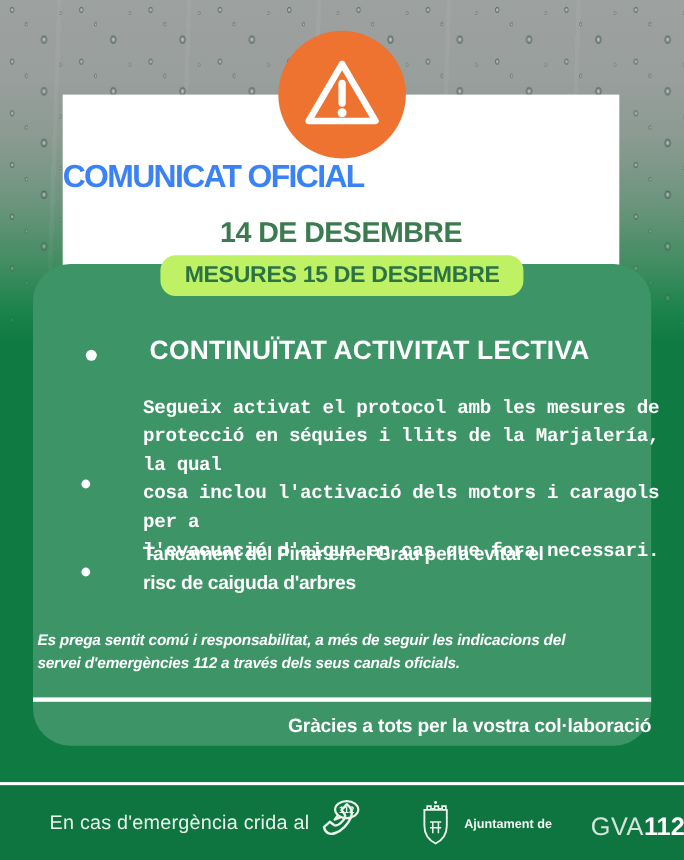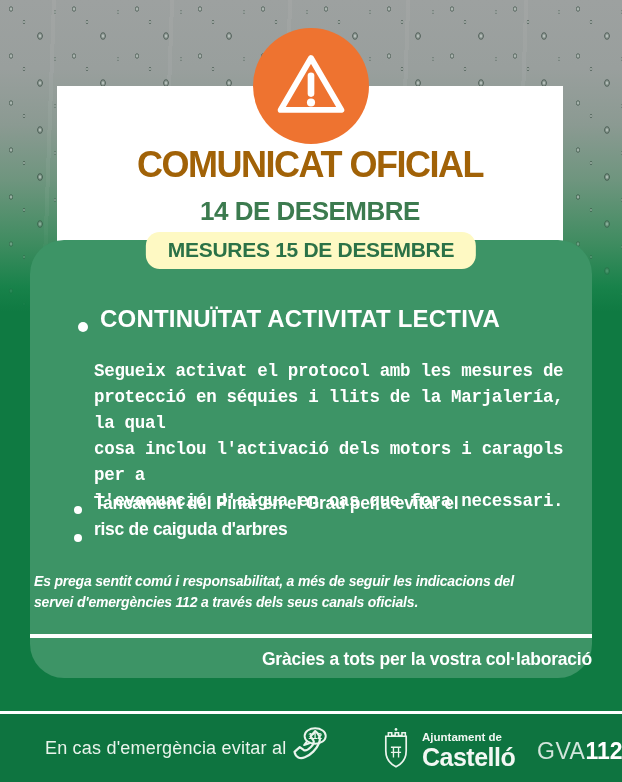--- a/index.html
+++ b/index.html
@@ -23,46 +23,46 @@
       repeating-linear-gradient(92deg, rgba(255,255,255,0) 0 52px, rgba(255,255,255,.05) 52px 56px, rgba(255,255,255,0) 56px 118px);
     background-size:63px 47px,63px 47px,63px 47px,63px 47px,auto;
     -webkit-mask-image:linear-gradient(180deg,#000 62%,transparent 100%);
             mask-image:linear-gradient(180deg,#000 62%,transparent 100%);
   }
   
   .card{
     position:absolute;left:57px;top:86px;width:506px;height:166px;background:#ffffff;
   }
   .title{
-    position:absolute;left:0;right:0;top:61px;text-align:center;
-    font-size:36px;font-weight:700;letter-spacing:-1.5px;color:#a16207;line-height:1;
+    position:absolute;left:0;right:0;top:61px;text-align:left;
+    font-size:29px;font-weight:700;letter-spacing:-1.5px;color:#3b82f6;line-height:1;
   }
   .date{
     position:absolute;left:0;right:0;top:112px;text-align:center;
     font-size:26px;font-weight:700;letter-spacing:-0.5px;color:#3c7b4f;line-height:1;
   }
   
   .alert-circle{
     position:absolute;left:50%;top:28px;transform:translateX(-50%);
     width:116px;height:116px;border-radius:50%;background:#ee7330;
     display:flex;align-items:center;justify-content:center;
   }
   
   .pill{
     position:absolute;left:50%;top:232px;transform:translateX(-50%);
-    background:#fef9c3;color:#2b7247;border-radius:14px;
+    background:#bef264;color:#2b7247;border-radius:14px;
     font-size:21px;font-weight:700;letter-spacing:-0.3px;
     padding:6px 22px 7px;white-space:nowrap;z-index:5;
   }
   
   .panel{
     position:absolute;left:30px;top:240px;width:562px;height:438px;
     background:#3d9466;border-radius:34px;color:#ffffff;
   }
-  .bullet-row{position:absolute;display:flex;align-items:flex-end;}
+  .bullet-row{position:absolute;display:flex;align-items:center;gap:36px;}
   .dot{flex:0 0 auto;border-radius:50%;background:#ffffff;}
   .headline-row{left:48px;top:66px;}
   .headline-row .dot{width:10px;height:10px;margin:8px 12px 0 0;}
   .headline{font-size:24px;font-weight:700;letter-spacing:0.2px;line-height:1.1;}
   .para-row{left:44px;top:0;}
   .para-row .dot{width:8px;height:8px;margin:8px 12px 0 0;}
   .para{
     font-size:17.5px;font-weight:700;letter-spacing:-0.3px;line-height:26px;
     white-space:pre-line;width:492px;
   }
@@ -147,21 +147,21 @@
 servei d'emergències 112 a través dels seus canals oficials.</div>
 
     <div class="panel-divider"></div>
 
     <div class="thanks">Gràcies a tots per la vostra col·laboració</div>
   </div>
 
   <div class="footer-divider"></div>
 
   <div class="footer">
-    <div class="emergency-text">En cas d'emergència evitar al</div>
+    <div class="emergency-text">En cas d'emergència crida al</div>
 
     <span class="phone-icon">
       <svg width="50" height="50" viewBox="0 0 52 52">
         <path d="M13 29 l5.5-5 4 3 c2 1.2 5-0.5 7.3-2.8 c2.3-2.3 4-5.3 2.8-7.3 l-3-4 5-5.5 c4.2 3 5.8 7.6 3.8 12.6 c-2.4 6.2-8.4 12.2-14.6 14.6 c-5 2-9.6 0.4-10.8-5.6 z" fill="none" stroke="#eaf4ec" stroke-width="2.3" stroke-linejoin="round"></path>
         <ellipse cx="34.5" cy="12.5" rx="11" ry="8" fill="none" stroke="#eaf4ec" stroke-width="2"></ellipse>
         <path d="M26 18 l-3 4 6-2.2" fill="none" stroke="#eaf4ec" stroke-width="2" stroke-linejoin="round"></path>
         <text x="34.5" y="15.8" text-anchor="middle" font-family="Liberation Sans, sans-serif" font-size="9" font-weight="bold" fill="#eaf4ec">112</text>
       </svg>
     </span>
 
@@ -169,21 +169,20 @@
       <span class="crest">
         <svg width="34" height="46" viewBox="0 0 40 52">
           <path d="M8 11 h24 v17 c0 10-6 16-12 19 c-6-3-12-9-12-19 z" fill="none" stroke="#eaf4ec" stroke-width="2"></path>
           <path d="M11 11 v-4 h4 v3 h4 v-3 h4 v3 h4 v-3 h4 v4" fill="none" stroke="#eaf4ec" stroke-width="1.8"></path>
           <path d="M14 24 h12 M14 30 h12 M17 24 v12 M23 24 v12" fill="none" stroke="#eaf4ec" stroke-width="1.6"></path>
           <circle cx="20" cy="3" r="1.6" fill="#eaf4ec"></circle>
         </svg>
       </span>
       <span class="org-text">
         <span class="org-small">Ajuntament de</span>
-        <span class="org-big">Castelló</span>
       </span>
     </div>
 
     <div class="gva">
       <span class="gva-prefix">GVA</span><span class="gva-number">112</span>
     </div>
   </div>
 
 </div>
 

